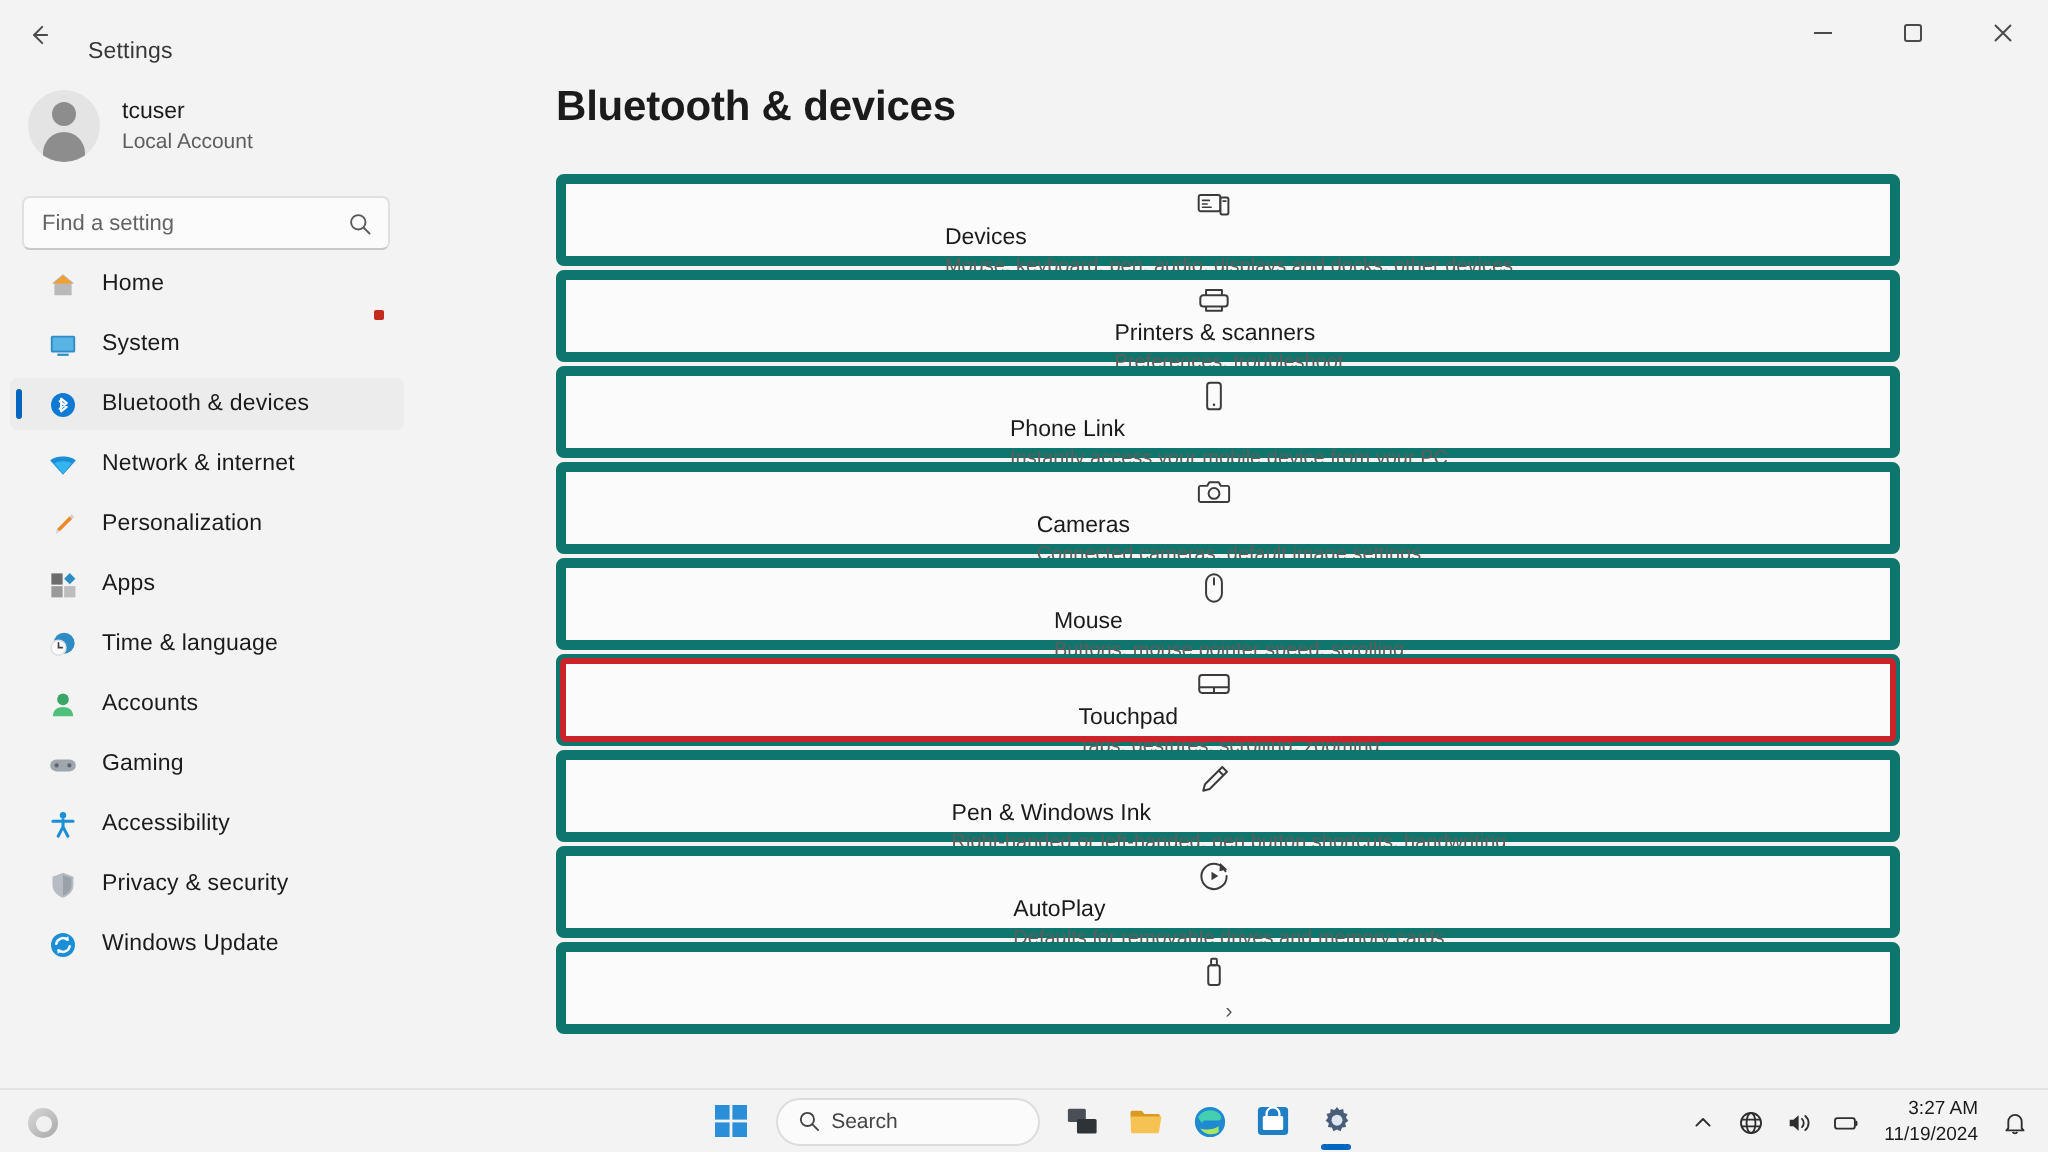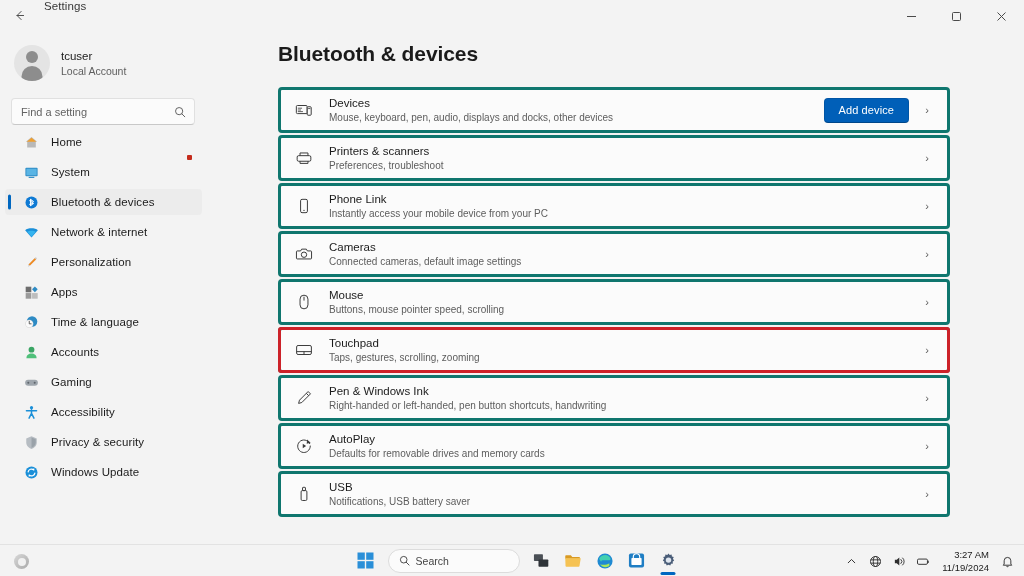--- a/index.html
+++ b/index.html
@@ -13,21 +13,21 @@
   .app {
     position: relative;
     width: 1024px; height: 576px;
     background: #f3f3f3;
   }
 
   
   .titlebar {
     position: absolute; top: 0; left: 0; width: 1024px; height: 32px;
     background: #f3f3f3;
-    display: flex; align-items: flex-start;
+    display: flex; align-items: flex-end;
   }
   .back-btn {
     width: 34px; height: 30px; margin-left: 2px;
     display: flex; align-items: center; justify-content: center;
     color: #4a4a4a; font-size: 14px; border-radius: 4px;
   }
   .tb-title {
     font-size: 11.5px; color: #383838; margin-left: 8px; letter-spacing: .1px;
   }
   .wincontrols { margin-left: auto; display: flex; height: 32px; }
@@ -105,26 +105,27 @@
     background: #f3f3f3; overflow: hidden;
   }
   .page-title {
     font-size: 21px; color: #1b1b1b; font-weight: bold;
     padding: 10px 0 0 70px; letter-spacing: -.1px;
   }
   .cards { padding: 21px 74px 0 70px; }
   .card {
     position: relative;
     background: #fbfbfb;
-    border: 3px solid #0f766e;
+    border: 5px solid #0f766e;
     border-radius: 4px;
     height: 46px;
     margin-bottom: 2px;
     display: flex; align-items: center;
     padding: 0 12px 0 13px;
+    flex-direction: column;
   }
   .card .cico {
     width: 20px; height: 20px; flex: none;
     display: flex; align-items: center; justify-content: center;
     color: #3b3b3b; margin-right: 15px;
   }
   .ctext { display: flex; flex-direction: column; justify-content: center; }
   .ctitle { font-size: 11.5px; color: #1b1b1b; line-height: 14px; }
   .csub { font-size: 10px; color: #5d5d5d; line-height: 13px; margin-top: 1px; }
   .card .spacer { flex: 1; }
@@ -521,24 +522,20 @@
         <span class="chev">›</span>
       </div>
 
       <div class="card">
         <span class="cico">
           <svg width="18" height="18" viewBox="0 0 20 20" fill="none">
             <rect x="6.8" y="6.2" width="6.4" height="11" rx="1.4" stroke="#3b3b3b" stroke-width="1.1"></rect>
             <rect x="8.4" y="2.6" width="3.2" height="3.6" rx="0.6" stroke="#3b3b3b" stroke-width="1.1"></rect>
           </svg>
         </span>
-        <span class="ctext">
-          <span class="ctitle">USB</span>
-          <span class="csub">Notifications, USB battery saver</span>
-        </span>
         <span class="spacer"></span>
         <span class="chev">›</span>
       </div>
 
     </div>
   </div>
 
   <div class="taskbar">
 
     <div class="desk-ico"></div>

